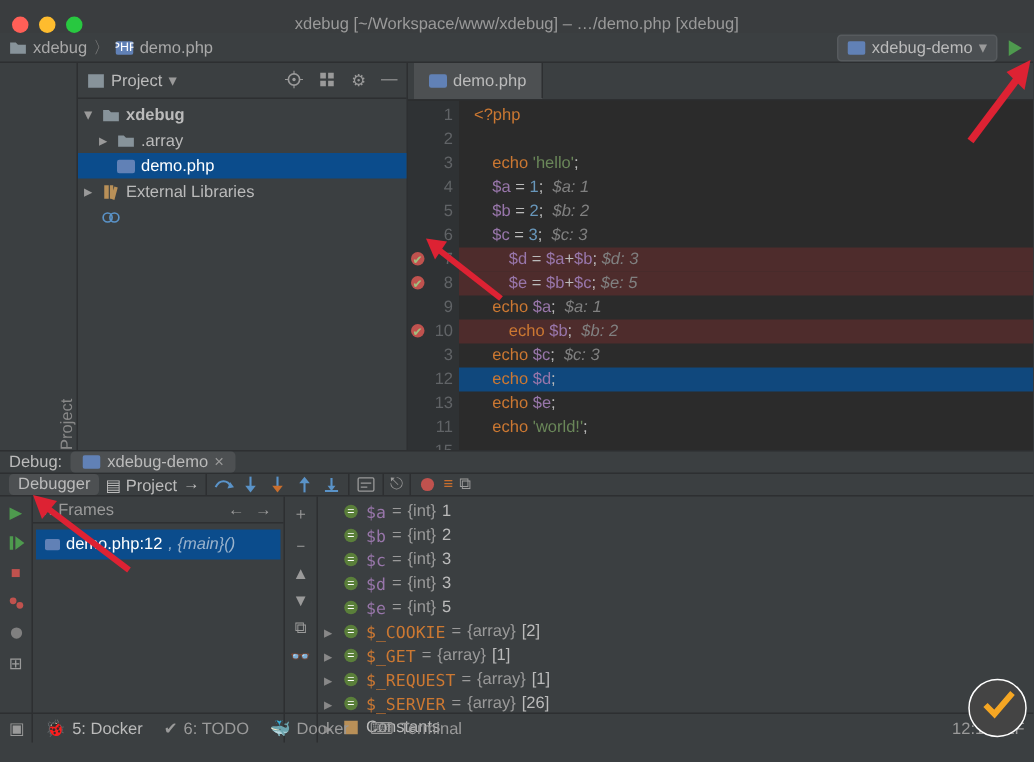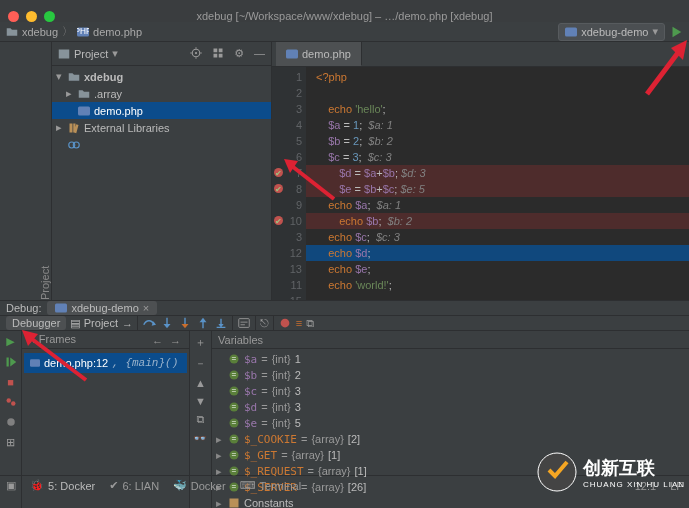--- a/index.html
+++ b/index.html
@@ -67,21 +67,21 @@
   .debug-head{height:20px;display:flex;align-items:center;padding:0 6px;gap:6px;border-bottom:1px solid #2d2f31;}
   .debug-tab{background:#4d5052;padding:1px 8px;border-radius:3px;display:flex;align-items:center;gap:4px;}
   .debug-toolbar{height:22px;display:flex;align-items:center;gap:4px;padding:0 6px;border-bottom:1px solid #2d2f31;}
   .debug-toolbar .lbl{background:#4d5052;padding:1px 6px;border-radius:3px;}
   .dbg-ico{color:#5a93c8;}
   .debug-body{flex:1;display:flex;}
   .dbg-left-col{width:22px;border-right:1px solid #2d2f31;display:flex;flex-direction:column;align-items:center;gap:8px;padding-top:4px;}
   .frames{width:168px;border-right:1px solid #2d2f31;display:flex;flex-direction:column;}
   .pane-head{height:18px;display:flex;align-items:center;justify-content:space-between;padding:0 6px;border-bottom:1px solid #2d2f31;font-size:10px;color:#9a9a9a;}
   .frame-row{height:20px;display:flex;align-items:center;gap:4px;padding:0 6px;background:#0b4c8c;color:#fff;margin:4px 2px 0 2px;font-size:10px;}
-  .frame-row .faint{color:#9ab3cc;font-style:italic;font-family:Liberation Mono, monospace;}
+  .frame-row .faint{color:#9ab3cc;font-style:italic;}
   .vars{flex:1;display:flex;}
   .vars-ico-col{width:22px;border-right:1px solid #2d2f31;display:flex;flex-direction:column;align-items:center;padding-top:4px;gap:6px;}
   .vars-tree{flex:1;padding:2px 0;}
   .var-row{height:16px;display:flex;align-items:center;gap:4px;padding:0 4px;}
   .vlab{color:#9876aa;font-family:Menlo,monospace;}
   .veq{color:#9a9a9a;}
   .vtype{color:#9a9a9a;}
   .vval{color:#bbb;}
   .super{color:#cc7832;}
   .carrot{width:8px;color:#888;}
@@ -385,23 +385,20 @@
     <div class="vars">
       <div class="vars-ico-col">
         <span style="color:#9a9a9a;">＋</span>
         <span style="color:#9a9a9a;">－</span>
         <span style="color:#9a9a9a;">▲</span>
         <span style="color:#9a9a9a;">▼</span>
         <span style="color:#9a9a9a;">⧉</span>
         <span style="color:#9a9a9a;">👓</span>
       </div>
       <div style="flex:1;display:flex;flex-direction:column;">
-        <div class="pane-head">
-          <span>Variables</span>
-        </div>
         <div class="vars-tree" id="vars-tree">
             <div class="var-row">
               <span class="carrot"></span>
               <svg width="12" height="12" viewBox="0 0 16 16">
                 <circle cx="8" cy="8" r="6" fill="#5a7f3a"></circle>
                 <text x="8" y="11" text-anchor="middle" font-size="9" fill="#fff">=</text>
               </svg> 
               <span class="vlab">$a</span> 
               <span class="veq">=</span> 
               <span class="vtype">{int}</span> 
@@ -515,21 +512,21 @@
 
 <div class="status">
   <div class="l">
     <span>▣</span>
     <span class="grp">
         <span>🐞</span>
         <span class="run5">5: Docker</span>
       </span>
     <span class="grp">
         <span>✔</span>
-        <span>6: LIAN</span>
+        <span>6: TODO</span>
       </span>
     <span class="grp">
         <span>🐳</span>
         <span>Docker</span>
       </span>
     <span class="grp">
         <span>⌨</span>
         <span>Terminal</span>
       </span>
   </div>
@@ -539,17 +536,13 @@
   </div>
 </div>
 
 <div class="watermark">
   <div class="logo">
     <svg width="40" height="40" viewBox="0 0 40 40">
       <circle cx="20" cy="20" r="19" fill="#444" stroke="#fff" stroke-width="1"></circle>
       <path d="M30 10 L18 24 L12 18" fill="none" stroke="#f5a623" stroke-width="4"></path>
     </svg>
   </div>
-  <div>
-    <div style="font-size:18px;font-weight:bold;">创新互联</div>
-    <div style="font-size:8px;letter-spacing:1px;">CHUANG XIN HU LIAN</div>
-  </div>
 </div>
 
 </body></html>

